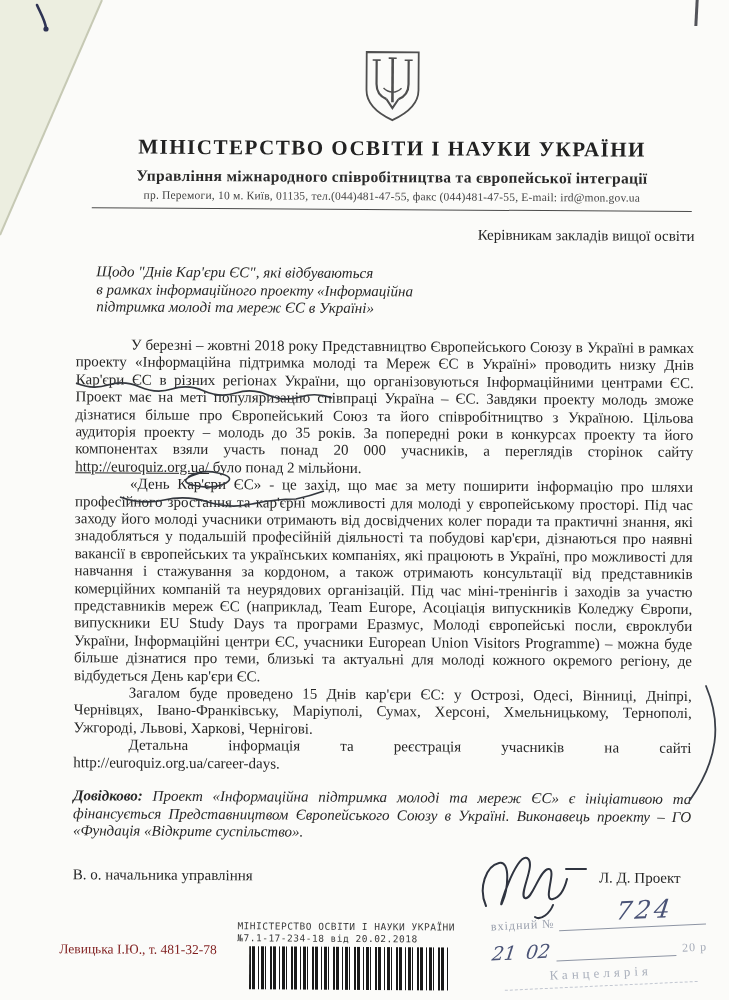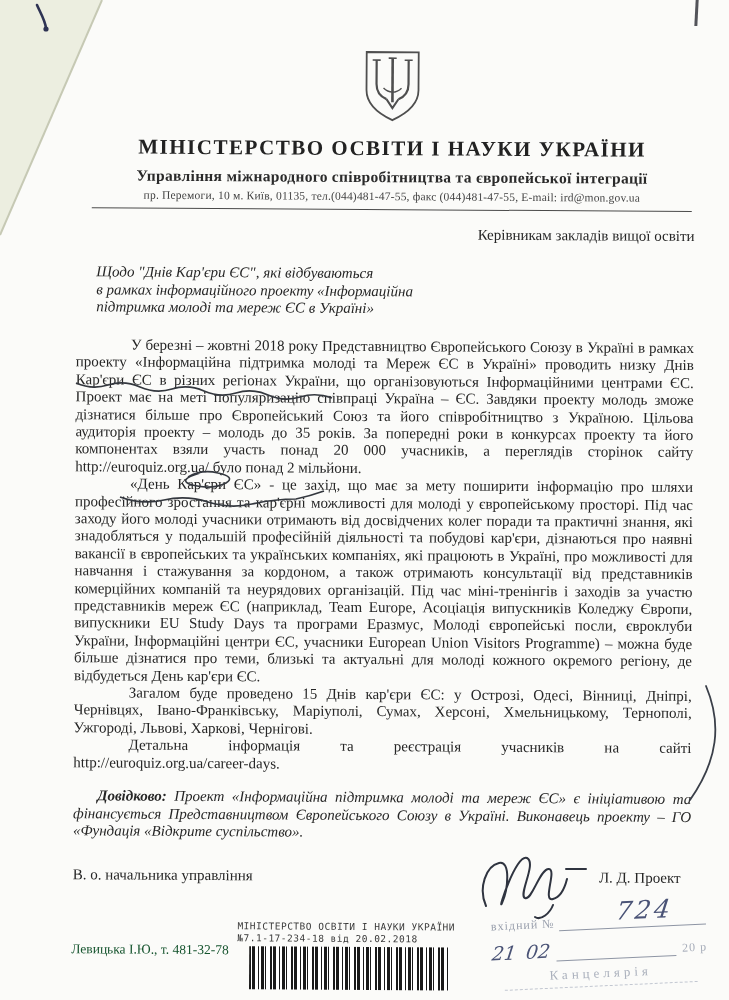--- a/index.html
+++ b/index.html
@@ -57,25 +57,25 @@
   }
   
   .content{
     position:absolute; left:75px; top:226px; width:618px;
     font-size:15px; line-height:17.4px; color:#262626;
   }
   .addressee{ text-align:right; font-size:15px; margin-bottom:22px; }
   .subject{ font-style:italic; margin-left:20px; margin-bottom:20px; line-height:17.5px; }
   .para{ text-align:justify; text-indent:55px; }
   .para a, .inline-url{ color:#262626; }
-  .u{ }
+  .u{ text-decoration:underline; }
   .para-spread{ text-indent:55px; text-align:justify; }
   .spread-line{ text-align:justify; text-align-last:justify; text-indent:55px; }
   .note{ font-style:italic; margin-top:16px; text-align:justify; line-height:17.6px; }
-  .note .note-label{ font-weight:bold;margin-left:24px; }
+  .note .note-label{ font-weight:bold; }
   .sig-row{
     display:flex; justify-content:space-between;
     margin-top:26px; font-size:15px;
   }
   .sig-name{ padding-right:10px; }
   
   .reg-block{
     position:absolute; left:240px; top:921px; width:260px;
     font-family:"DejaVu Sans Mono", monospace;
     font-size:9.5px; line-height:11.5px; color:#3a3a3a;
@@ -85,22 +85,22 @@
     position:absolute; left:252px; top:947px; width:200px; height:43px;
     background:
       repeating-linear-gradient(90deg,
         #191919 0 2px, #ffffff 2px 3px,
         #191919 3px 6px, #ffffff 6px 9px,
         #191919 9px 10px, #ffffff 10px 12px,
         #191919 12px 15px, #ffffff 15px 16px,
         #191919 16px 17px, #ffffff 17px 21px);
   }
   .executor{
-    position:absolute; left:74px; top:943px;
-    font-size:13.5px; color:#14532d;
+    position:absolute; left:62px; top:943px;
+    font-size:13.5px; color:#7f1d1d;
   }
   
   .stamp{
     position:absolute; left:495px; top:912px; width:215px; height:80px;
     transform:rotate(-3deg);
     color:#9aa0ad; font-size:12px;
   }
   .stamp .row1{ display:flex; align-items:flex-end; }
   .stamp .row1 .lbl{ letter-spacing:1px; white-space:nowrap; }
   .stamp .row1 .line{ flex:1; border-bottom:1.4px solid #8e95a4; margin-left:4px; position:relative; height:16px;}

